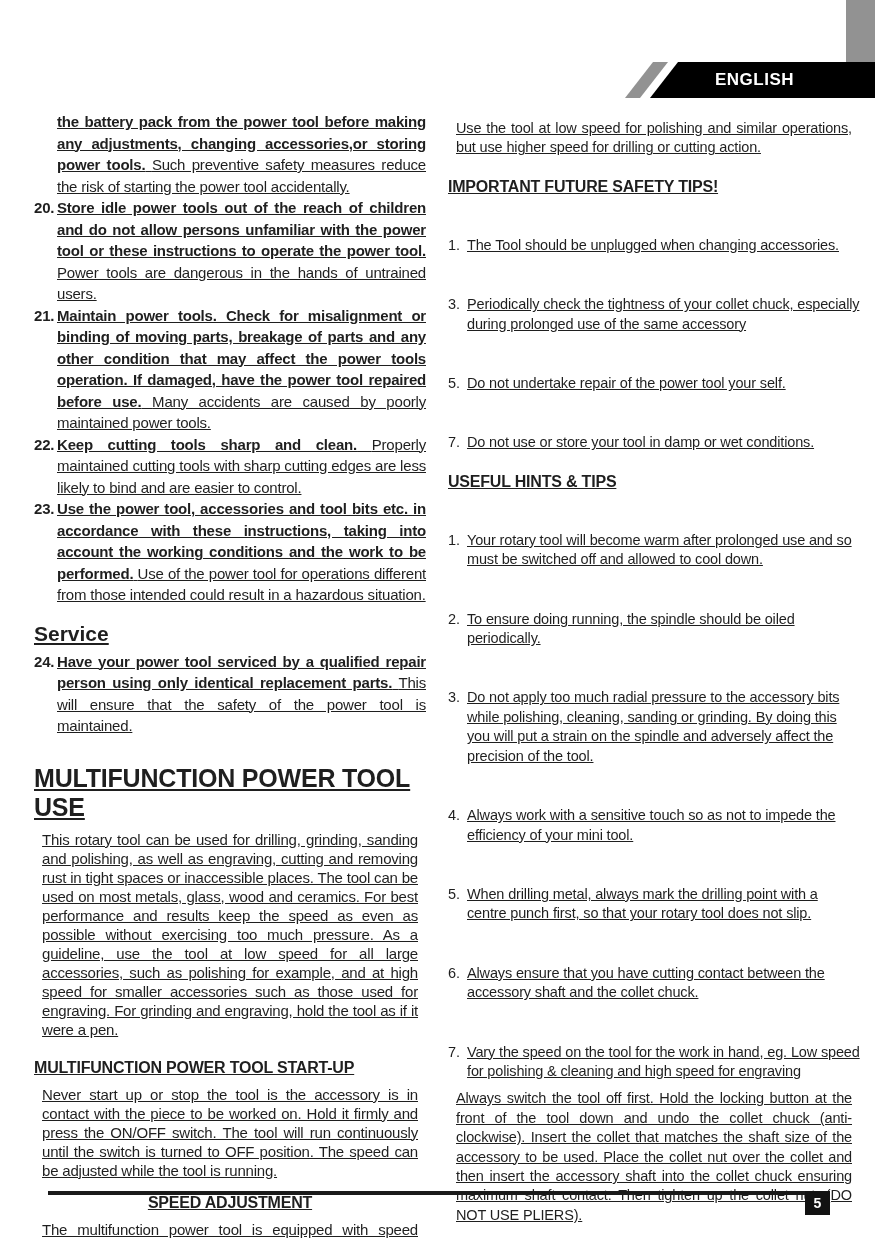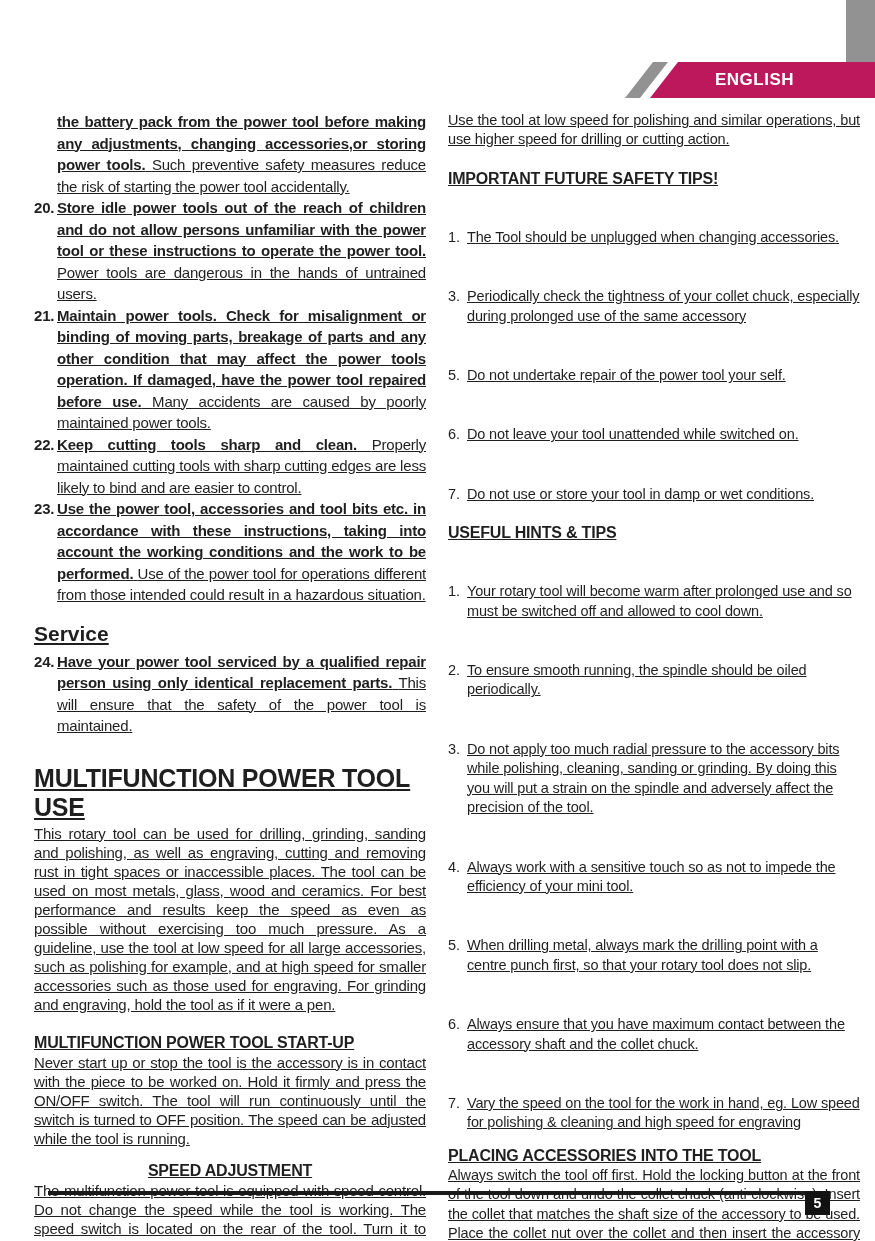--- a/index.html
+++ b/index.html
@@ -17,42 +17,42 @@
     clip-path:polygon(28px 0,100% 0,15px 100%,0 100%);}
   
   .col{position:absolute;top:111px;text-decoration:underline;}
   .col-left{left:34px;width:392px;font-size:15px;letter-spacing:-0.2px;}
   .col-right{left:448px;width:412px;font-size:14.5px;letter-spacing:-0.15px;}
   
   .li{padding-left:23px;line-height:21.5px;text-align:justify;}
   .li .num{display:inline-block;width:23px;margin-left:-23px;font-weight:700;}
   .li .lead{font-weight:700;}
   
-  h2,h3,p{margin:0;}
+  h2,h3,p{margin:8px;}
   .h-service{font-size:21px;font-weight:700;margin:16px 0 5px 0;letter-spacing:0;}
   .h-big{font-size:25px;font-weight:700;margin:27px 0 2px 0;letter-spacing:-0.2px;}
   .h-sub{font-size:16px;font-weight:700;margin:20px 0 1px 0;letter-spacing:-0.2px;}
   .body-par{line-height:19px;text-align:justify;}
   .col-right .body-par{line-height:19.4px;}
   
   .rli{padding-left:19px;line-height:19.4px;margin-top:40px;}
   .rli .num{display:inline-block;width:19px;margin-left:-19px;}
   .keep{margin-top:24px;font-size:17px;font-weight:700;letter-spacing:1px;line-height:28px;color:#c2410c;}
   
   .footer-rule{position:absolute;left:48px;top:1191px;width:757px;height:4px;}
   .page-badge{position:absolute;left:805px;top:1191px;width:25px;height:24px;
     display:flex;align-items:center;justify-content:center;
     color:#ffffff;font-weight:700;font-size:14px;}
 </style>
 </head>
 <body>
 
 <div class="corner-bar" style="background: rgb(146, 146, 146);"></div>
 <div class="banner-stripe" style="background: rgb(146, 146, 146);"></div>
-<div class="banner" style="background: #be185d;">
+<div class="banner" style="background: #000000;">
   <span class="banner-label">ENGLISH</span>
 </div>
 
 <div class="col col-left">
   <div class="li"><span class="lead">the battery pack from the power tool before making any adjustments, changing accessories,or storing power tools.</span> <span>Such preventive safety measures reduce the risk of starting the power tool accidentally.</span></div>
 
   <div class="li"><span class="num">20.</span><span class="lead">Store idle power tools out of the reach of children and do not allow persons unfamiliar with the power tool or these instructions to operate the power tool.</span> <span>Power tools are dangerous in the hands of untrained users.</span></div>
 
   <div class="li"><span class="num">21.</span><span class="lead">Maintain power tools. Check for misalignment or binding of moving parts, breakage of parts and any other condition that may affect the power tools operation. If damaged, have the power tool repaired before use.</span> <span>Many accidents are caused by poorly maintained power tools.</span></div>
 
@@ -74,33 +74,31 @@
   <p class="body-par">The multifunction power tool is equipped with speed control. Do not change the speed while the tool is working. The speed switch is located on the rear of the tool. Turn it to increase or reduce speed.</p>
 </div>
 
 <div class="col col-right">
   <p class="body-par">Use the tool at low speed for polishing and similar operations, but use higher speed for drilling or cutting action.</p>
 
   <h3 class="h-sub">IMPORTANT FUTURE SAFETY TIPS!</h3>
   <div class="rli"><span class="num">1.</span><span>The Tool should be unplugged when changing accessories.</span></div>
   <div class="rli"><span class="num">3.</span><span>Periodically check the tightness of your collet chuck, especially during prolonged use of the same accessory</span></div>
   <div class="rli"><span class="num">5.</span><span>Do not undertake repair of the power tool your self.</span></div>
-  <div class="rli"><span class="num">6.</span><span>Do not leave your tool unattended while switched on.</span></div>
   <div class="rli"><span class="num">7.</span><span>Do not use or store your  tool in damp or wet conditions.</span></div>
 
   <h3 class="h-sub">USEFUL HINTS &amp; TIPS</h3>
   <div class="rli"><span class="num">1.</span><span>Your rotary tool will become warm after prolonged use and so must be switched off and allowed to cool down.</span></div>
-  <div class="rli"><span class="num">2.</span><span>To ensure smooth running, the spindle should be oiled periodically.</span></div>
+  <div class="rli"><span class="num">2.</span><span>To ensure doing running, the spindle should be oiled periodically.</span></div>
   <div class="rli"><span class="num">3.</span><span>Do not apply too much radial pressure to the accessory bits while polishing, cleaning, sanding or grinding. By doing this you will put a strain on the spindle and adversely affect the precision of the tool.</span></div>
   <div class="rli"><span class="num">4.</span><span>Always work with a sensitive touch so as not to impede the efficiency of your mini tool.</span></div>
   <div class="rli"><span class="num">5.</span><span>When drilling metal, always mark the drilling point with a centre punch first, so that your rotary tool does not slip.</span></div>
-  <div class="rli"><span class="num">6.</span><span>Always ensure that you have maximum contact between the accessory shaft and the collet chuck.</span></div>
+  <div class="rli"><span class="num">6.</span><span>Always ensure that you have cutting contact between the accessory shaft and the collet chuck.</span></div>
   <div class="rli"><span class="num">7.</span><span>Vary the speed on the tool for the work in hand, eg. Low speed for polishing &amp; cleaning and high speed for engraving</span></div>
 
-  <h3 class="h-sub" style="margin-top:14px;">PLACING ACCESSORIES INTO THE TOOL</h3>
   <p class="body-par">Always switch the tool off first. Hold the locking button at the front of the tool down and undo the collet chuck (anti-clockwise). Insert the collet that matches the shaft size of the accessory to be used. Place the collet nut over the collet and then insert the accessory shaft into the collet chuck ensuring maximum shaft contact. Then tighten up the collet nut. (DO NOT USE PLIERS).</p>
 
   <p class="keep">KEEP THESE INSTRUCTIONS IN A SAFE PLACE FOR FUTURE USE.</p>
 </div>
 
 <div class="footer-rule" style="background: rgb(26, 26, 26);"></div>
 <div class="page-badge" style="background: rgb(18, 18, 18);">
   <span>5</span>
 </div>
 

